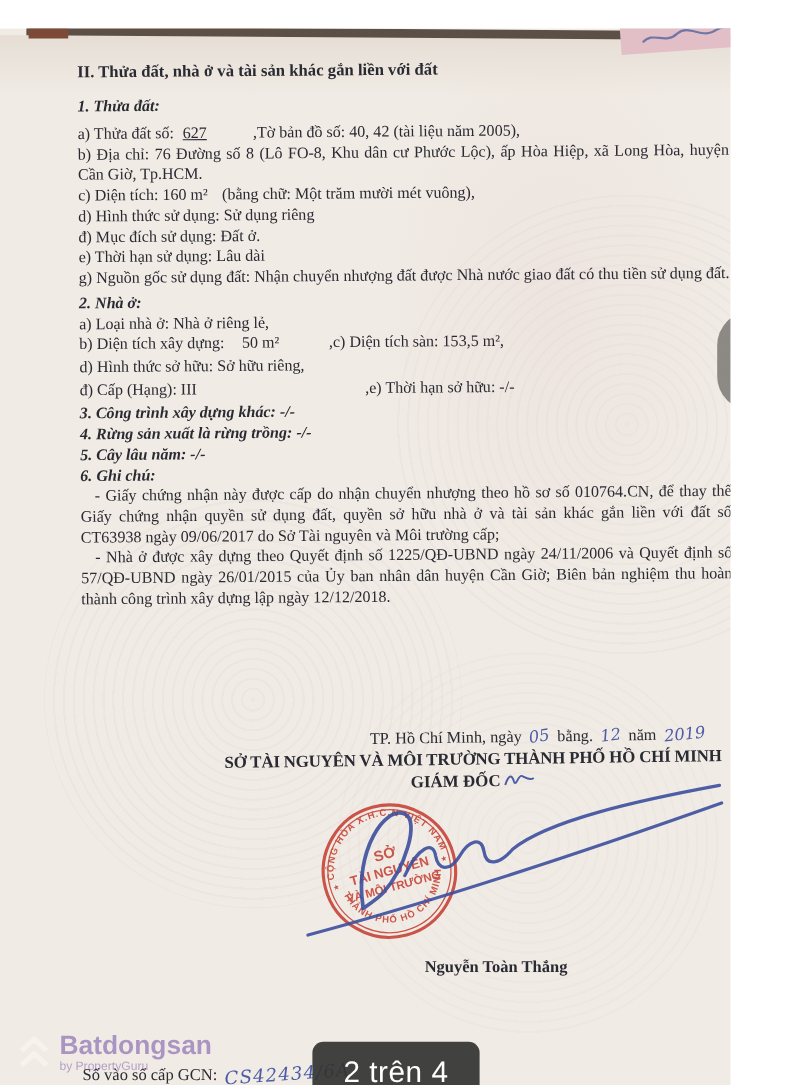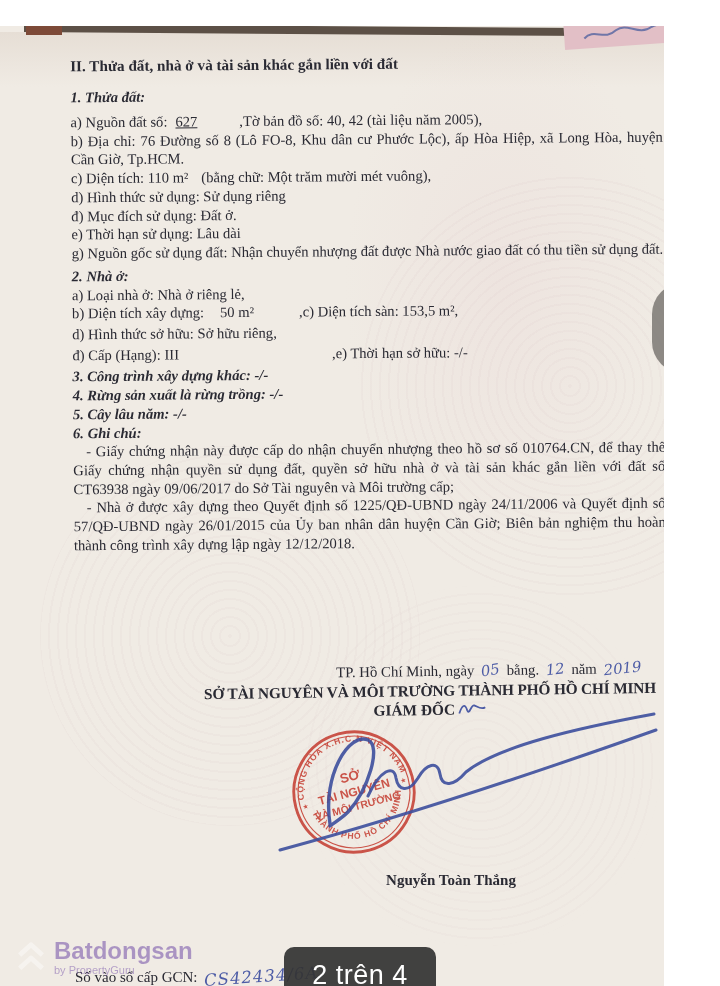--- a/index.html
+++ b/index.html
@@ -71,25 +71,25 @@
     </svg>
   </div>
   <div class="edge edge-bottom"></div>
   <div class="edge edge-bottom-right"></div>
 
   <div class="content">
     <div class="heading">II. Thửa đất, nhà ở và tài sản khác gắn liền với đất</div>
 
     <div class="sec-title">1. Thửa đất:</div>
     <div>
-      <span>a) Nguồn đất số:</span><span class="gap-sm">627</span><span class="gap-map">,Tờ bản đồ số: 40, 42 (tài liệu năm 2005),</span>
+      <span>a) Thửa đất số:</span><span class="gap-sm">627</span><span class="gap-map">,Tờ bản đồ số: 40, 42 (tài liệu năm 2005),</span>
     </div>
     <p>b) Địa chỉ: 76 Đường số 8 (Lô FO-8, Khu dân cư Phước Lộc), ấp Hòa Hiệp, xã Long Hòa, huyện Cần Giờ, Tp.HCM.</p>
     <div>
-      <span>c) Diện tích: 110 m²</span><span class="gap-words">(bằng chữ: Một trăm mười mét vuông),</span>
+      <span>c) Diện tích: 160 m²</span><span class="gap-words">(bằng chữ: Một trăm mười mét vuông),</span>
     </div>
     <div>d) Hình thức sử dụng: Sử dụng riêng</div>
     <div>đ) Mục đích sử dụng: Đất ở.</div>
     <div>e) Thời hạn sử dụng: Lâu dài</div>
     <p>g) Nguồn gốc sử dụng đất: Nhận chuyển nhượng đất được Nhà nước giao đất có thu tiền sử dụng đất.</p>
 
     <div class="sec-title mt4 tight">2. Nhà ở:</div>
     <div>a) Loại nhà ở: Nhà ở riêng lẻ,</div>
     <div>
       <span>b) Diện tích xây dựng:</span><span class="gap-bval">50 m²</span><span class="gap-floor">,c) Diện tích sàn: 153,5 m²,</span>

